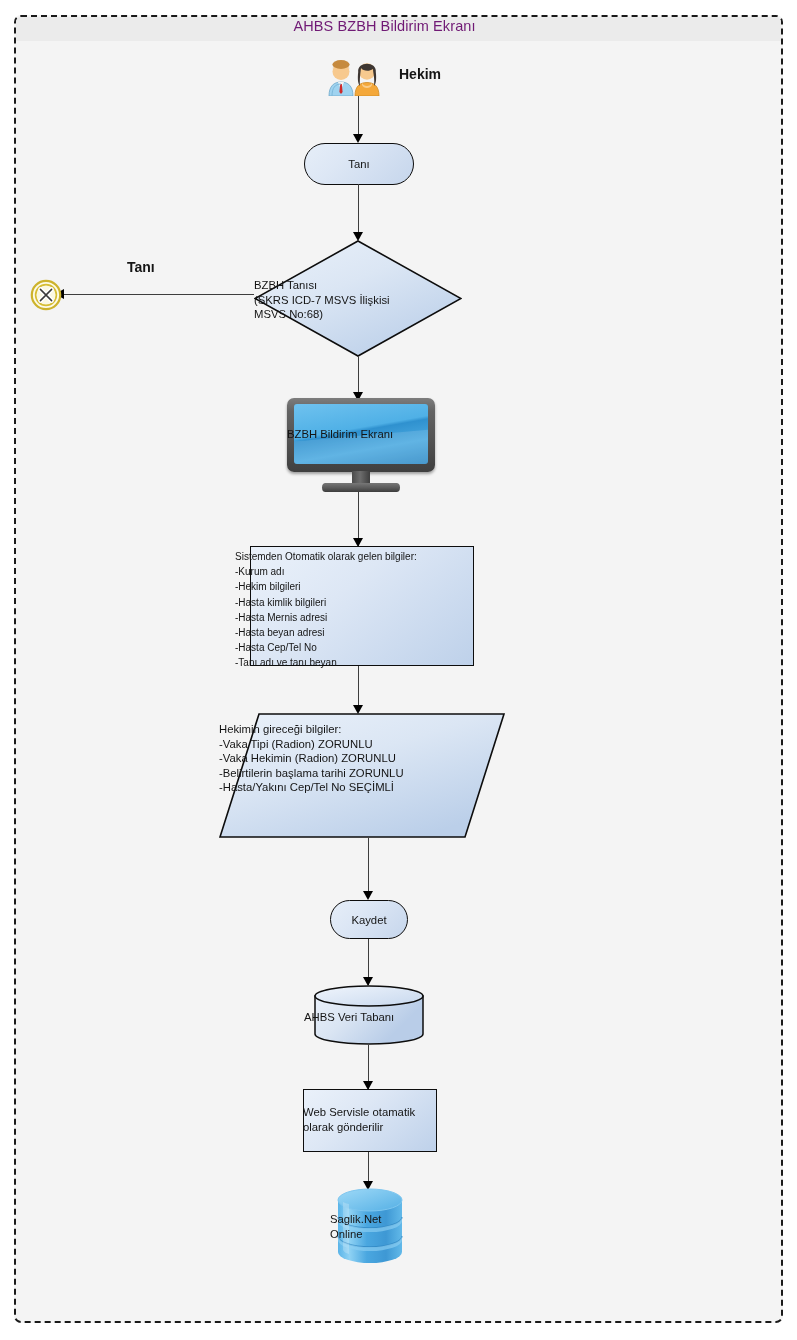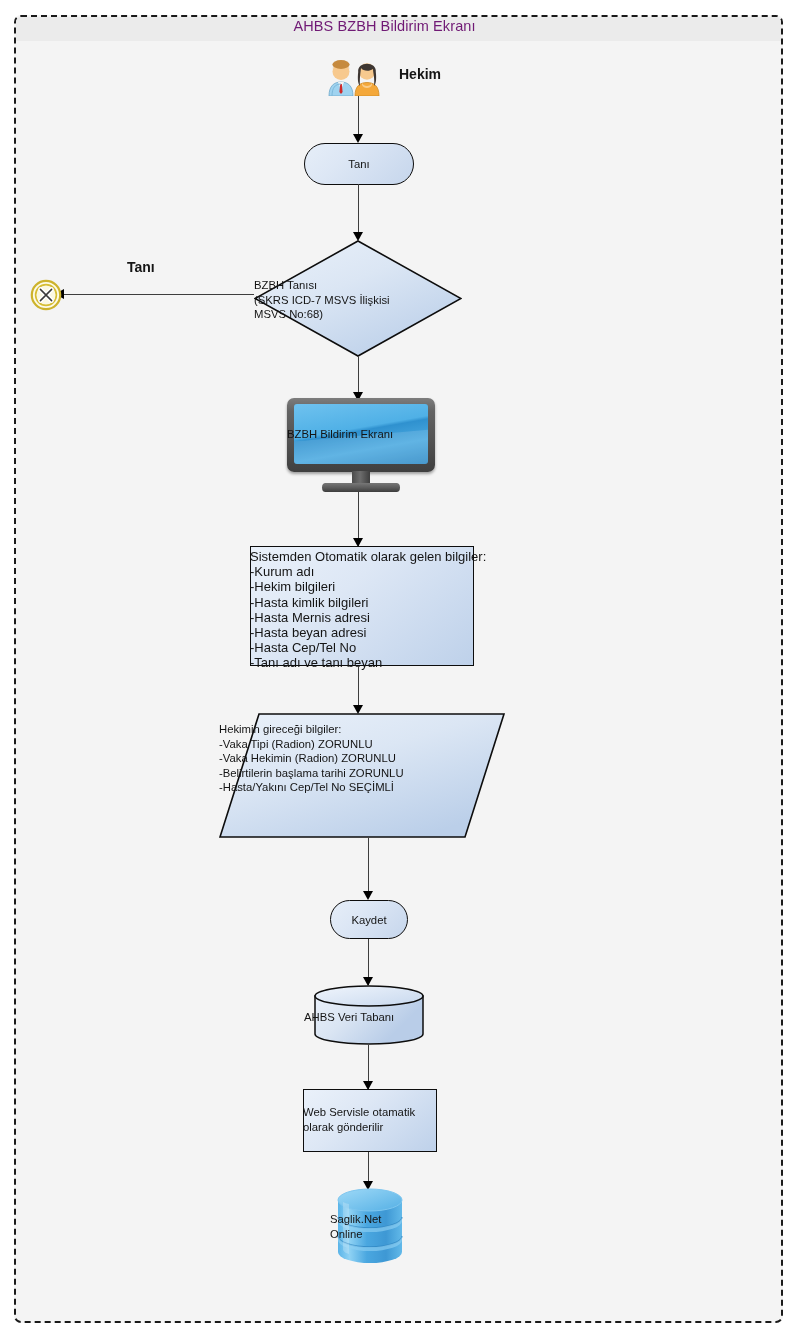--- a/index.html
+++ b/index.html
@@ -246,21 +246,21 @@
     </div>
     <div class="monitor-neck"></div>
     <div class="monitor-base"></div>
   </div>
   <div class="nodetext" style="left:287px; top:427px; width:148px;">BZBH Bildirim Ekranı</div>
 
   <div class="vline" style="left:358px; top:492px; height:54px;"></div>
   <div class="arrow-down" style="left:353px; top:538px;"></div>
 
   <div class="rectbox" style="left:250px; top:546px; width:224px; height:120px;"></div>
-  <div class="nodetext" style="left:250px; top:549px; width:224px; font-size:13px; line-height:15.2px;">
+  <div class="nodetext" style="left:235px; top:549px; width:224px; font-size:10px; line-height:15.2px;">
     <div>Sistemden Otomatik olarak gelen bilgiler:</div>
     <div>-Kurum adı</div>
     <div>-Hekim bilgileri</div>
     <div>-Hasta kimlik bilgileri</div>
     <div>-Hasta Mernis adresi</div>
     <div>-Hasta beyan adresi</div>
     <div>-Hasta Cep/Tel No</div>
     <div>-Tanı adı ve tanı beyan</div>
   </div>
 

